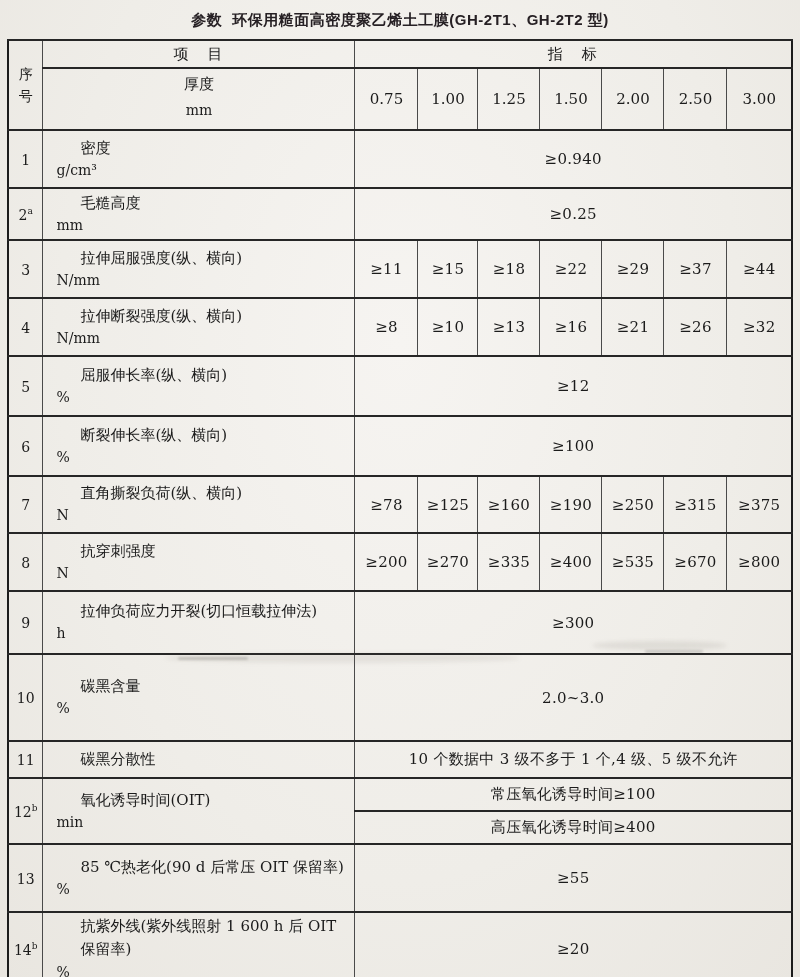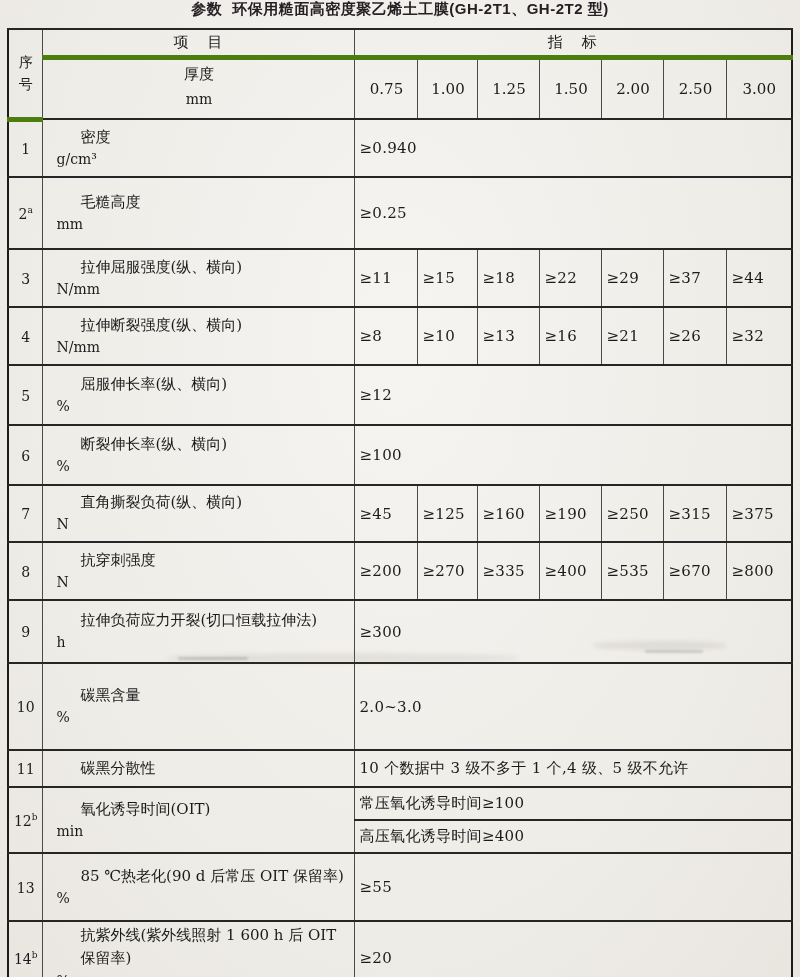--- a/index.html
+++ b/index.html
@@ -8,20 +8,21 @@
     width: 800px; height: 977px;
     background: #f1efeb;
     background-image: radial-gradient(ellipse at 50% 35%, #f6f4f1 0%, #efede8 60%, #e9e6e0 100%);
     font-family: "DejaVu Serif", "Liberation Serif", serif;
     color: #1b1b1b;
     position: relative;
     overflow: hidden;
   }
   .page-title {
     text-align: center;
+    padding-top: 11px;
     font-family: "Liberation Sans", "DejaVu Sans", sans-serif;
     font-size: 15px;
     font-weight: bold;
     color: #262024;
     letter-spacing: 0.5px;
   }
   .page-title .t-label { margin-right: 10px; }
 
   table.spec {
     border-collapse: collapse;
@@ -34,27 +35,27 @@
   th, td {
     border-left: 1px solid #4a4a4a;
     border-right: 1px solid #4a4a4a;
     border-top: 2px solid #262626;
     border-bottom: 2px solid #262626;
     padding: 2px 4px;
     font-weight: normal;
     font-size: 15px;
     vertical-align: middle;
   }
-  tr.h1 th { border-bottom: 5px solid #4d7c0f; }
+  tr.h1 th { border-bottom: 1px solid #4d7c0f; }
   .c-no  { text-align: center; font-size: 14px; padding: 2px 1px; }
   .c-no sup { font-size: 9px; }
   .c-item { text-align: left; padding-left: 13px; }
   .item-name { line-height: 1.55; margin-left: 24px; }
   .item-unit { line-height: 1.55; font-size: 14px; }
-  .c-val { text-align: left; letter-spacing: 0.3px; }
+  .c-val { text-align: center; letter-spacing: 0.3px; }
   .seq-line { display: block; line-height: 1.6; text-align: center; }
   .th-item  { text-align: center; letter-spacing: 2px; }
   .th-ind   { text-align: center; letter-spacing: 2px; }
   .thick-label { text-align: center; line-height: 1.5; }
   .thick-unit  { text-align: center; line-height: 2.1; font-size: 14px; }
   .c-thick { text-align: center; }
 
   
   .smudge { position: absolute; pointer-events: none; }
   .sm1 { left: 165px; top: 653px; width: 355px; height: 10px;
@@ -116,21 +117,21 @@
 
     <tr style="height:58px">
       <td class="c-no"><span>1</span><sup></sup></td>
       <td class="c-item">
         <div class="item-name">密度</div>
         <div class="item-unit">g/cm³</div>
       </td>
       <td class="c-val" colspan="7">≥0.940</td>
     </tr>
 
-    <tr style="height:72px">
+    <tr style="height:52px">
       <td class="c-no"><span>2</span><sup>a</sup></td>
       <td class="c-item">
         <div class="item-name">毛糙高度</div>
         <div class="item-unit">mm</div>
       </td>
       <td class="c-val" colspan="7">≥0.25</td>
     </tr>
 
     <tr style="height:58px">
       <td class="c-no"><span>3</span><sup></sup></td>
@@ -179,21 +180,21 @@
       </td>
       <td class="c-val" colspan="7">≥100</td>
     </tr>
 
     <tr style="height:57px">
       <td class="c-no"><span>7</span><sup></sup></td>
       <td class="c-item">
         <div class="item-name">直角撕裂负荷(纵、横向)</div>
         <div class="item-unit">N</div>
       </td>
-      <td class="c-val">≥45</td>
+      <td class="c-val">≥78</td>
       <td class="c-val">≥125</td>
       <td class="c-val">≥160</td>
       <td class="c-val">≥190</td>
       <td class="c-val">≥250</td>
       <td class="c-val">≥315</td>
       <td class="c-val">≥375</td>
     </tr>
 
     <tr style="height:58px">
       <td class="c-no"><span>8</span><sup></sup></td>

